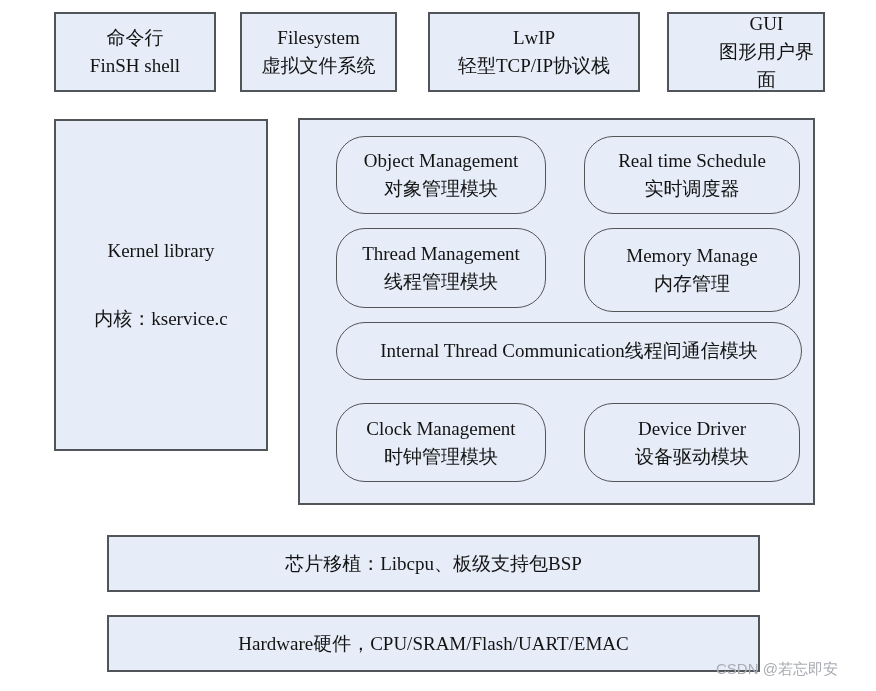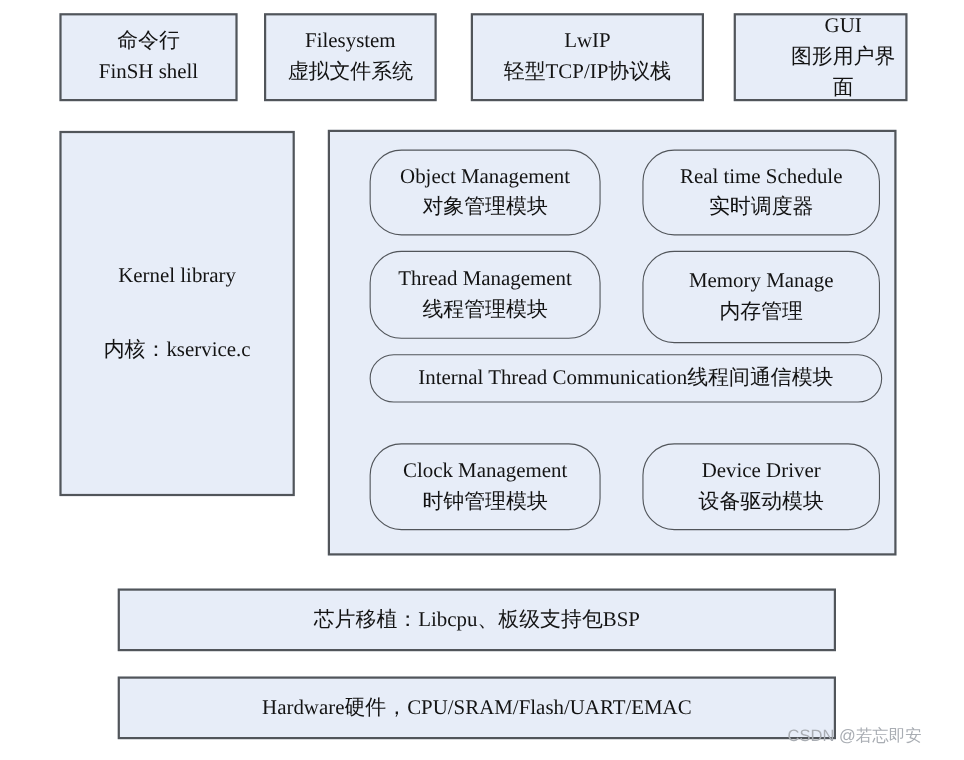--- a/index.html
+++ b/index.html
@@ -46,21 +46,21 @@
     position: absolute;
     box-sizing: border-box;
     left: 298px; top: 118px; width: 517px; height: 387px;
     background: #e7edf8;
     border: 2px solid #51555a;
   }
   .m1 { left: 26px;  top: 16px;  width: 210px; height: 78px; }
   .m2 { left: 274px; top: 16px;  width: 216px; height: 78px; align-items: center; }
   .m3 { left: 26px;  top: 108px; width: 210px; height: 80px; }
   .m4 { left: 274px; top: 108px; width: 216px; height: 84px; }
-  .m5 { left: 26px;  top: 202px; width: 466px; height: 44px; }
+  .m5 { left: 26px;  top: 202px; width: 466px; height: 58px; }
   .m6 { left: 26px;  top: 283px; width: 210px; height: 79px; }
   .m7 { left: 274px; top: 283px; width: 216px; height: 79px; }
   
   .bar1 { left: 97px; top: 535px; width: 653px; height: 57px; }
   .bar2 { left: 97px; top: 615px; width: 653px; height: 57px; }
   .watermark {
     position: absolute;
     left: 716px;
     top: 660px;
     width: 160px;

